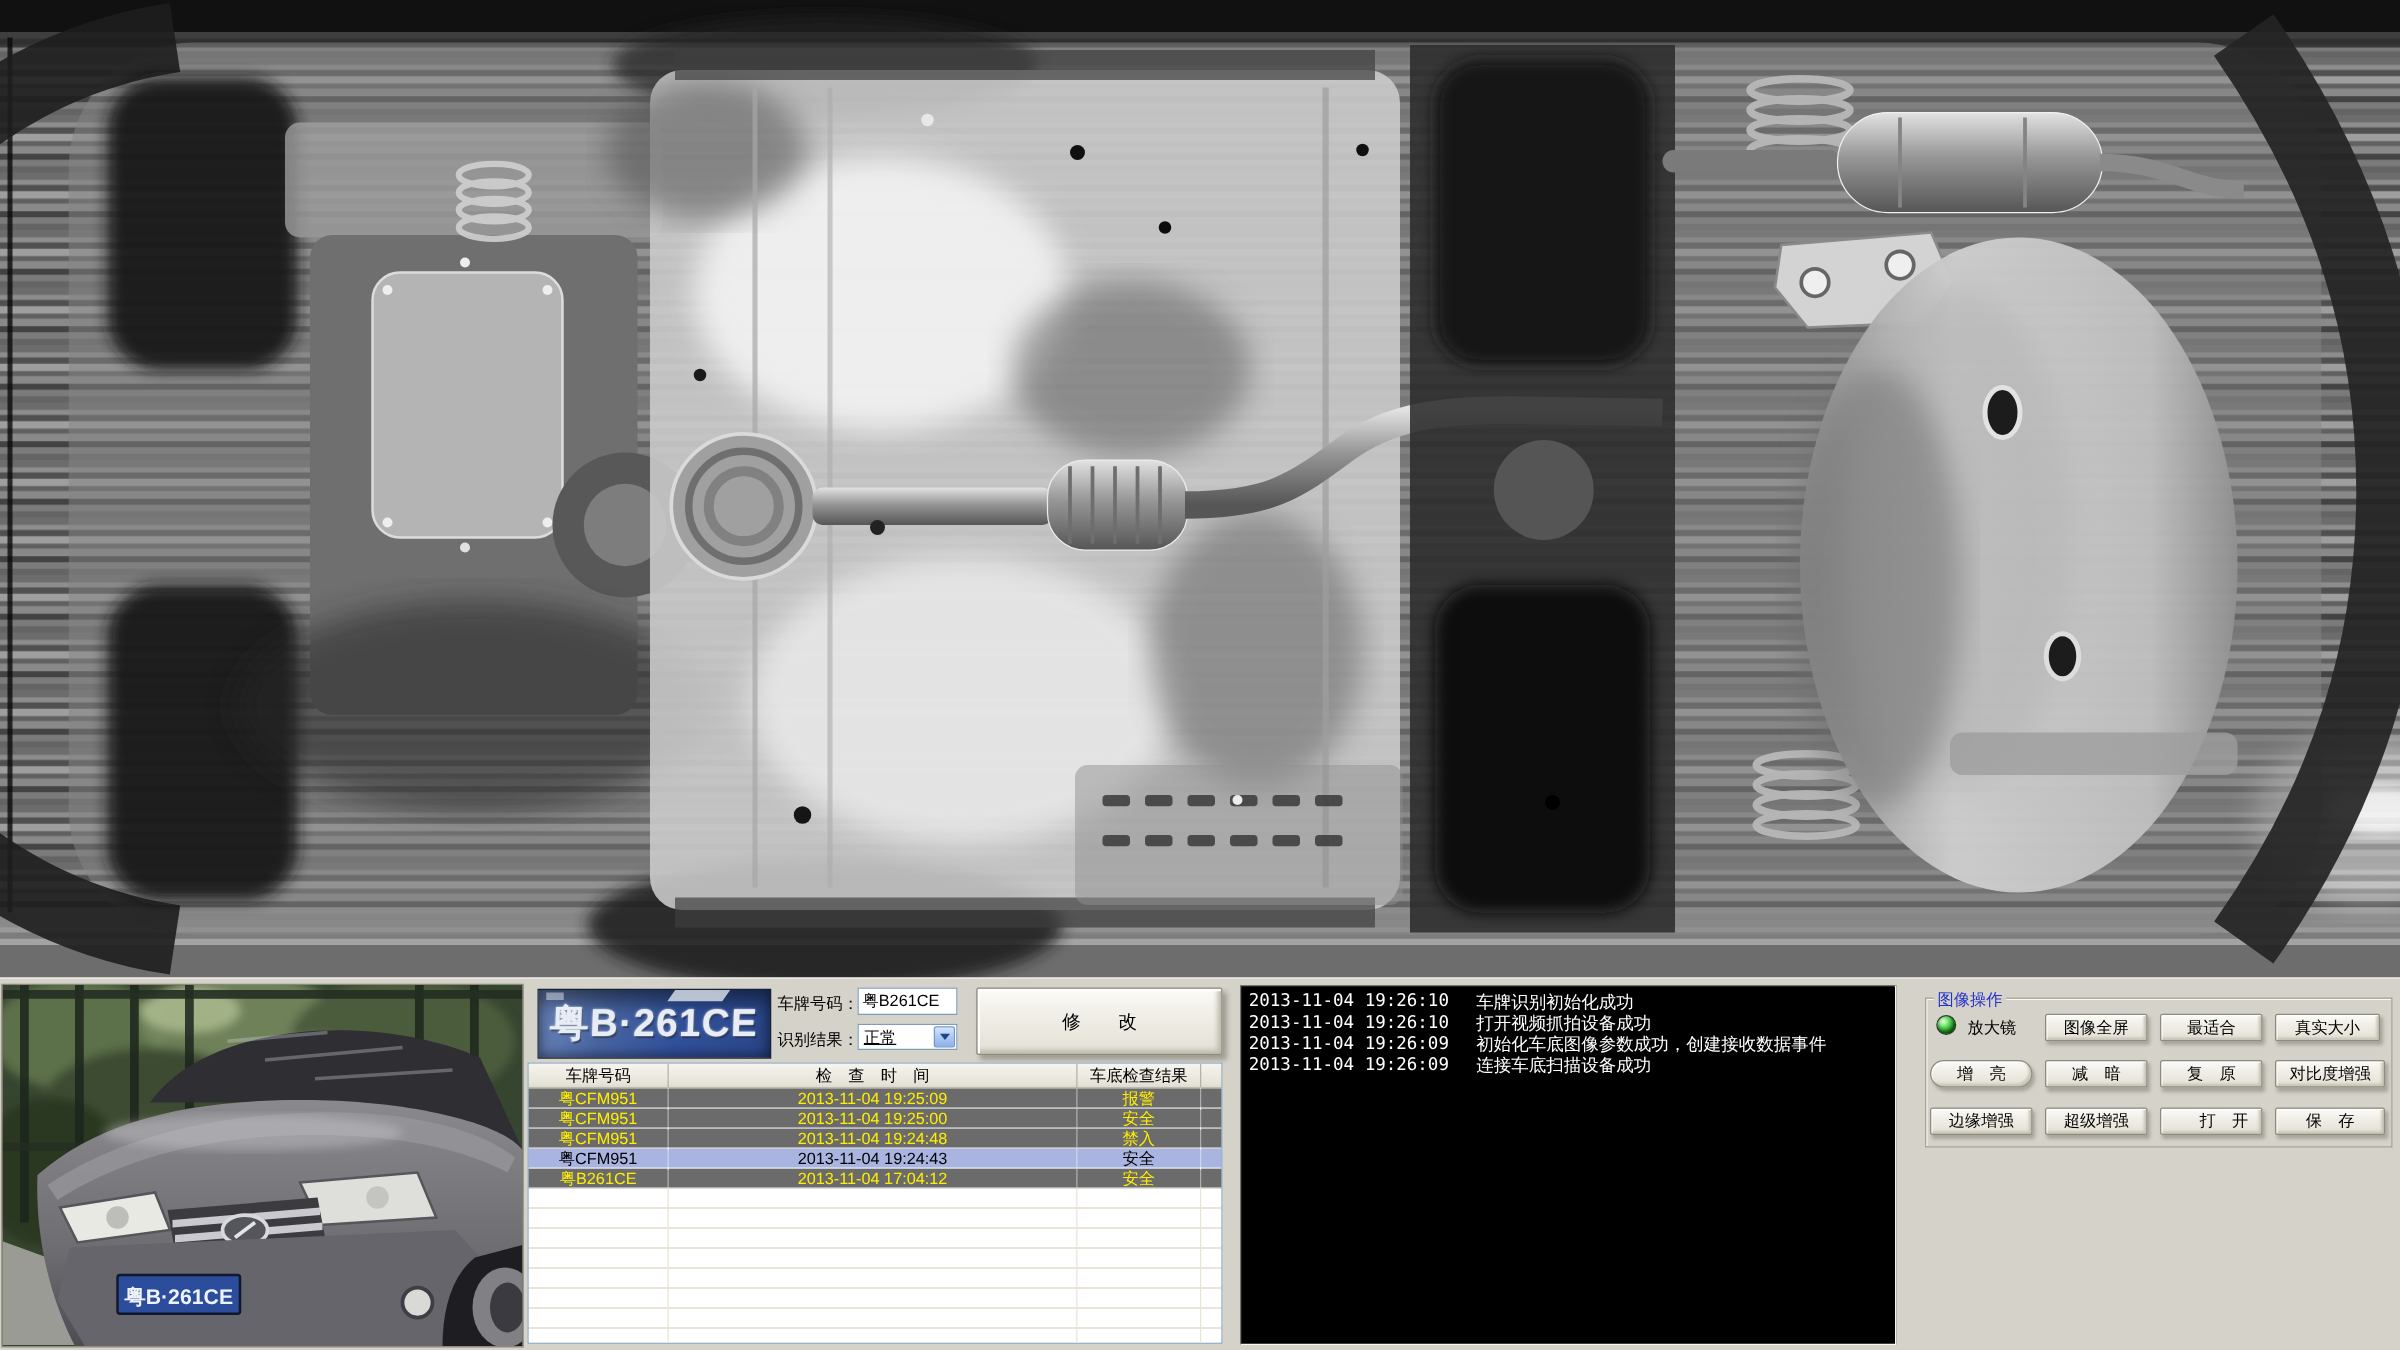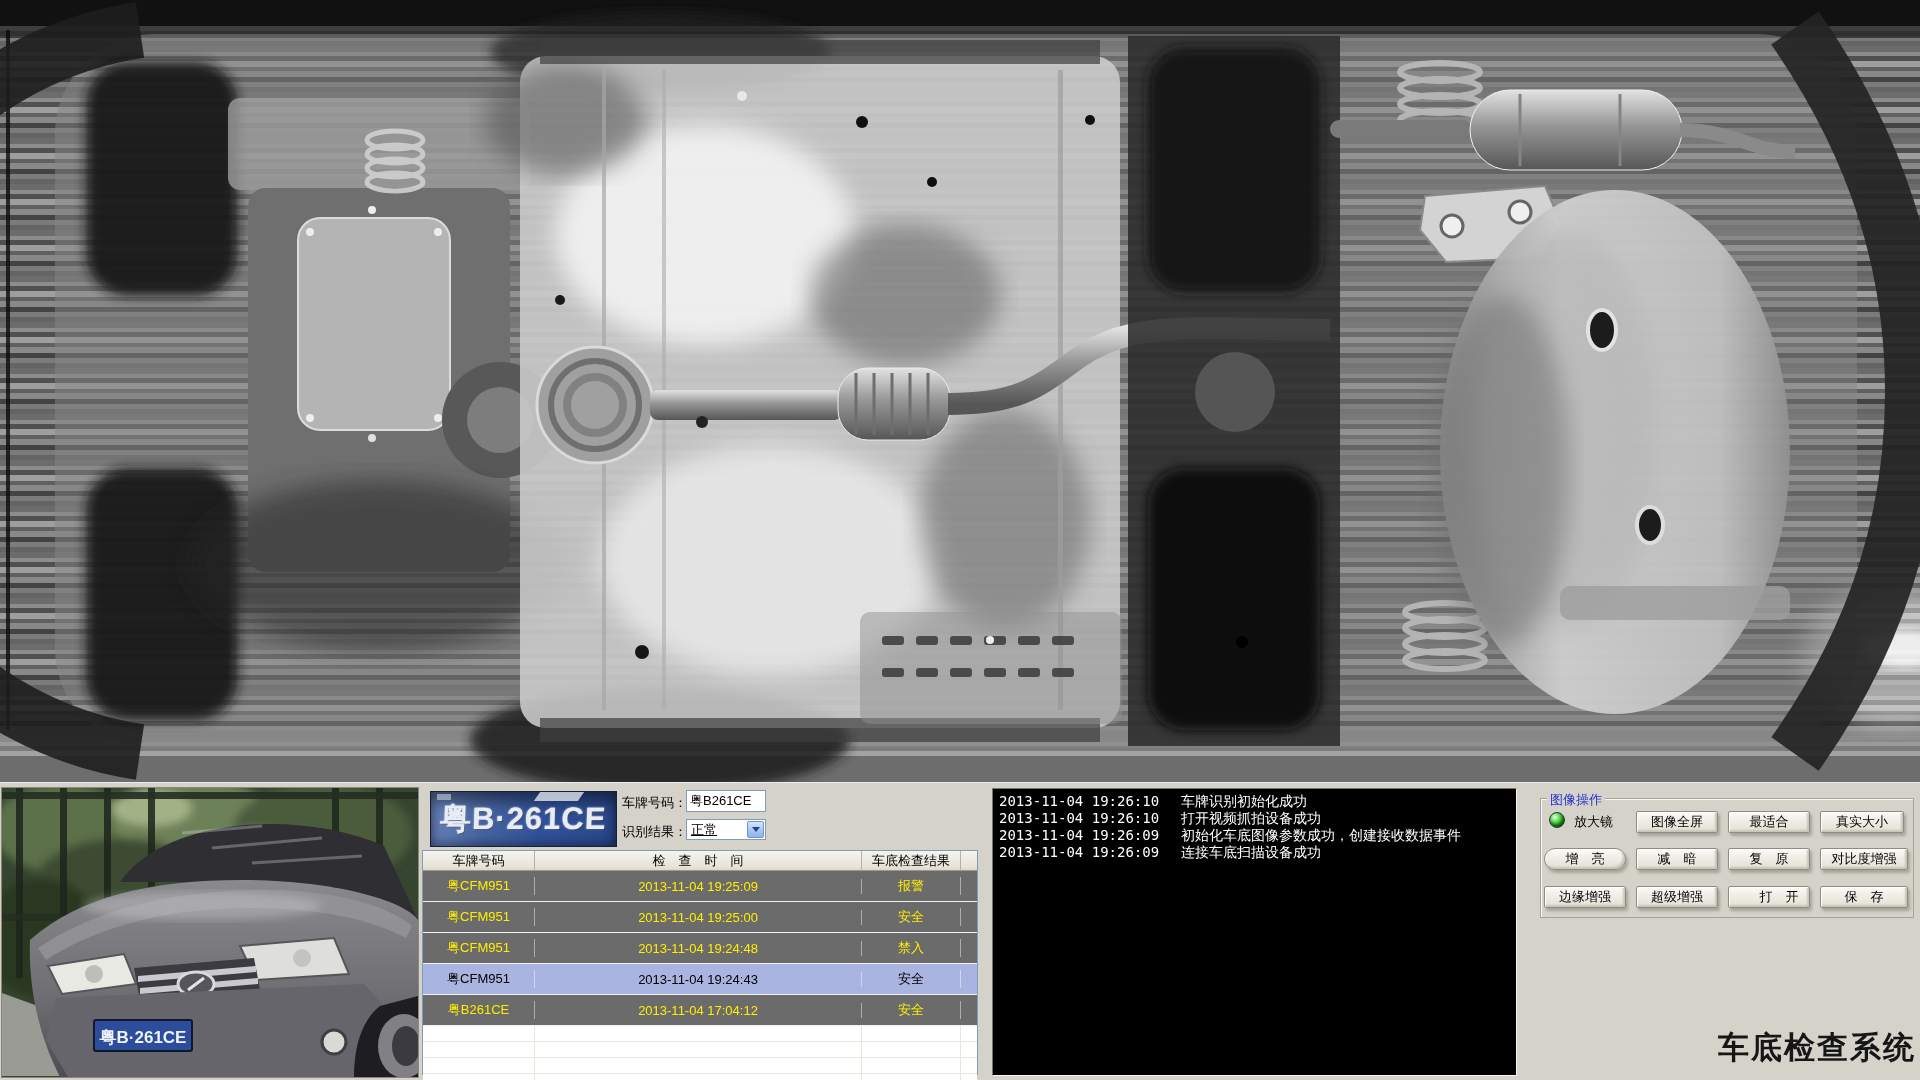--- a/index.html
+++ b/index.html
@@ -42,21 +42,21 @@
     box-shadow:inset 1px 1px 0 #ffffff,inset -2px -2px 2px #c8c5b8,2px 3px 3px rgba(60,58,50,.30);
     font-size:13px;color:#000;display:flex;align-items:center;justify-content:center;cursor:default;white-space:nowrap;}
   #modify-btn{left:781px;top:7px;width:197px;height:54px;font-size:15px;
     box-shadow:inset 2px 2px 0 #ffffff,inset -3px -3px 4px #bdbaac,3px 4px 4px rgba(60,58,50,.35);}
 
   
   #htable{left:422px;top:67px;width:556px;height:225px;background:#fff;border:1px solid #7f9db9;box-sizing:border-box;}
   .t-head{display:flex;height:20px;background:linear-gradient(180deg,#f6f4ee 0%,#e6e3d8 80%,#d8d5c9 100%);}
   .t-head .hc{display:flex;align-items:center;justify-content:center;font-size:13px;color:#000;
     border-right:1px solid #b5b2a5;border-bottom:1px solid #9d9a8d;box-sizing:border-box;}
-  .t-row{display:flex;height:31px;box-sizing:border-box;align-items:center;}
+  .t-row{display:flex;height:16px;box-sizing:border-box;align-items:center;}
   .t-row .tc{display:flex;align-items:center;justify-content:center;font-size:13px;overflow:hidden;
     border-right:1px solid rgba(255,255,255,.45);box-sizing:border-box;}
   .t-row.dark{background:#6b6b6b;color:#ffee00;border-bottom:1px solid #f2f2f2;}
   .t-row.sel{background:#a9b4e0;color:#000;border-bottom:1px solid #f2f2f2;}
   .c1{width:112px;flex:none;} .c2{width:327px;flex:none;} .c3{width:99px;flex:none;} .c4{width:16px;flex:none;border-right:none!important;}
   #t-empty{position:relative;height:123px;
     background:repeating-linear-gradient(180deg,#ffffff 0px,#ffffff 15px,#e9e5d8 15px,#e9e5d8 16px);}
   #t-empty .vline{position:absolute;top:0;bottom:0;width:1px;background:#e9e5d8;}
 
   
@@ -320,20 +320,21 @@
 
     <span class="abs form-label" style="left:622px;top:11px;">车牌号码：</span>
     <input id="plate-input" class="abs" type="text" value="粤B261CE" style="">
     <span class="abs form-label" style="left:622px;top:40px;">识别结果：</span>
     <div id="result-select" class="abs">
       <span>正常</span>
       <span id="result-arrow">
           <span class="chev"></span>
         </span>
     </div>
+    <div id="modify-btn" class="abs btn">修　　改</div>
 
     <div id="htable" class="abs">
       <div class="t-head">
         <div class="hc c1">车牌号码</div>
         <div class="hc c2">检　查　时　间</div>
         <div class="hc c3">车底检查结果</div>
         <div class="hc c4"></div>
       </div>
       <div class="t-row dark">
         <div class="tc c1">粤CFM951</div>
@@ -405,15 +406,14 @@
         <div class="btn sbtn" style="left:187px;top:49px;width:82px;">复　原</div>
         <div class="btn sbtn" style="left:279px;top:49px;width:88px;">对比度增强</div>
         <div class="btn sbtn" style="left:3px;top:87px;width:82px;">边缘增强</div>
         <div class="btn sbtn" style="left:95px;top:87px;width:82px;">超级增强</div>
         <div class="btn sbtn" style="left:187px;top:87px;width:82px;padding-left:20px;">打　开</div>
         <div class="btn sbtn" style="left:279px;top:87px;width:88px;">保　存</div>
       </div>
 
     </div>
 
-    <div id="sys-title">车底检查系统</div>
   </div>
 </div>
 
 </body></html>

